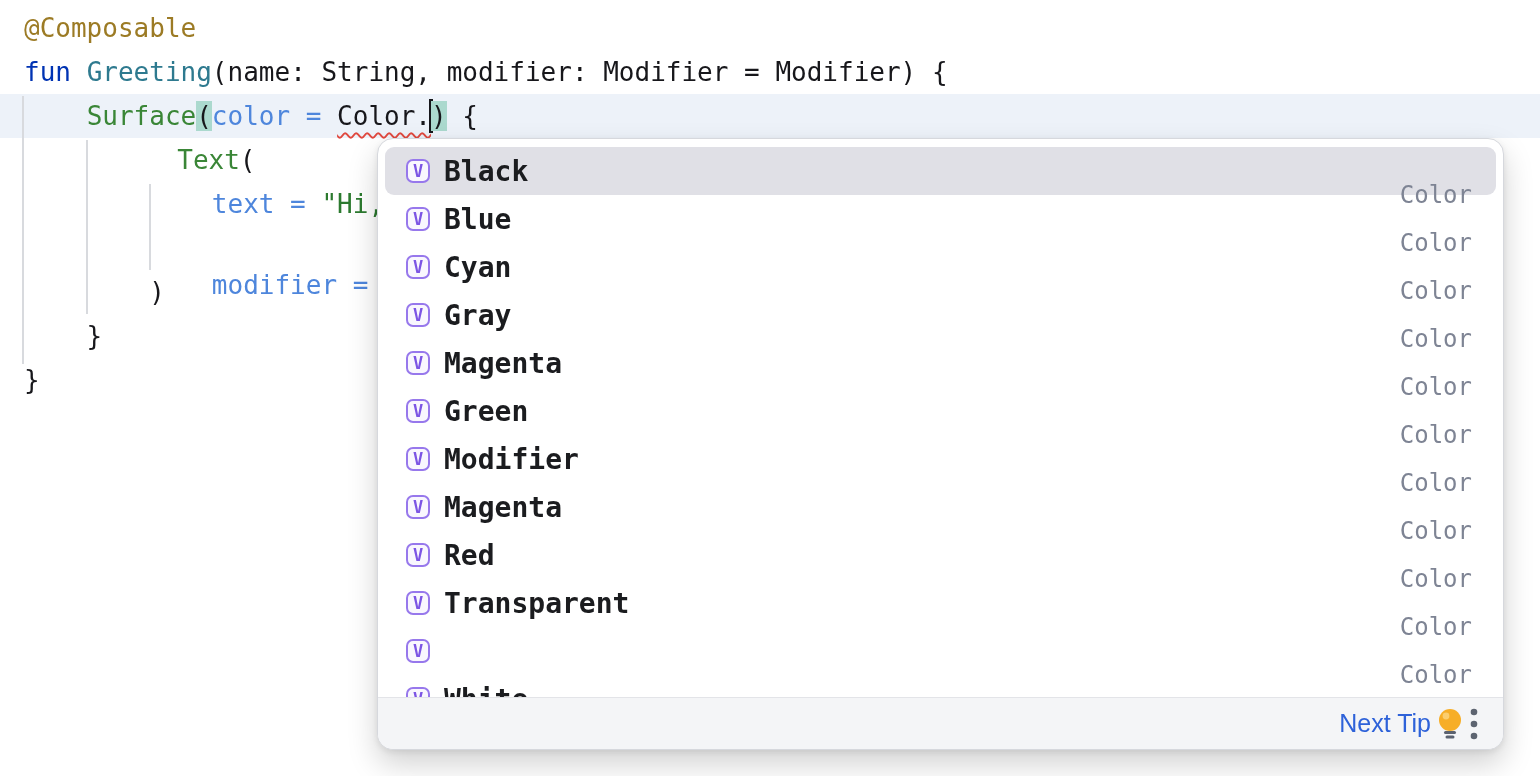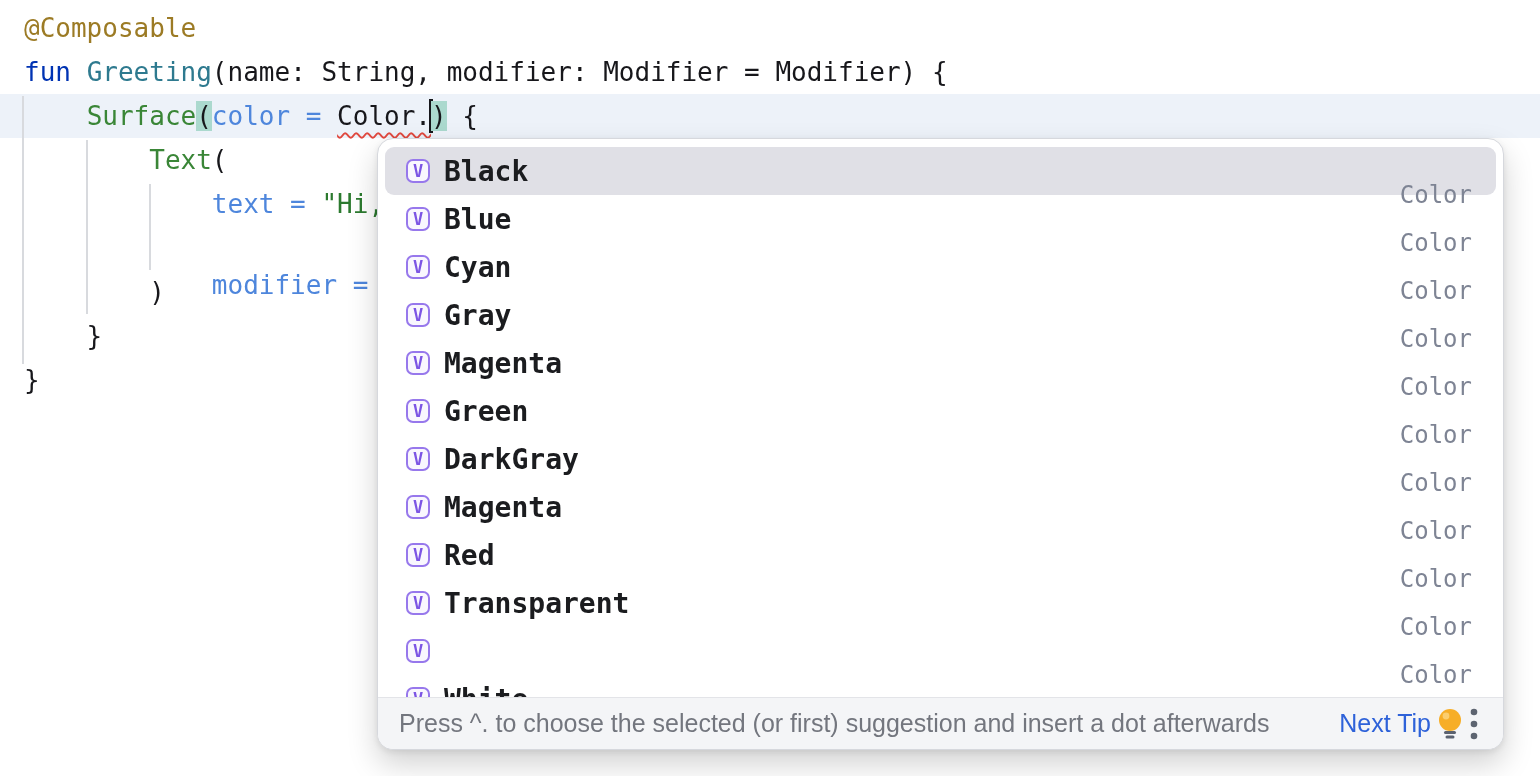--- a/index.html
+++ b/index.html
@@ -68,21 +68,21 @@
 
   <div id="editor">
     <div class="caret-line-bg"></div>
     <div id="guide-0" class="indent-guide"></div>
     <div id="guide-1" class="indent-guide"></div>
     <div id="guide-2" class="indent-guide"></div>
     <div id="code-lines">
         <div class="code-line" style="top: 6px;"><span class="seg-annotation">@Composable</span></div>
         <div class="code-line" style="top: 50px;"><span class="seg-keyword">fun</span><span class="seg-plain"> </span><span class="seg-function">Greeting</span><span class="seg-plain">(name: String, modifier: Modifier = Modifier) {</span></div>
         <div class="code-line" style="top: 94px;"><span class="seg-plain">    </span><span class="seg-composable">Surface</span><span class="seg-paren-match">(</span><span class="seg-named-arg">color = </span><span class="seg-error">Color.</span><span class="caret"></span><span class="seg-paren-match">)</span><span class="seg-plain"> {</span></div>
-        <div class="code-line" style="top: 138px;"><span class="seg-plain">        </span><span class="seg-composable">Text</span><span class="seg-plain">(</span></div>
+        <div class="code-line" style="top: 138px; padding-left: 28px;"><span class="seg-plain">        </span><span class="seg-composable">Text</span><span class="seg-plain">(</span></div>
         <div class="code-line" style="top: 182px;"><span class="seg-plain">            </span><span class="seg-named-arg">text = </span><span class="seg-string">"Hi,</span></div>
         <div class="code-line" style="top: 226px; margin-top: 37px;"><span class="seg-plain">            </span><span class="seg-named-arg">modifier = </span></div>
         <div class="code-line" style="top: 270px;"><span class="seg-plain">        )</span></div>
         <div class="code-line" style="top: 314px;"><span class="seg-plain">    }</span></div>
         <div class="code-line" style="top: 358px;"><span class="seg-plain">}</span></div>
       </div>
   </div>
 
   <div id="popup">
     <div id="popup-list">
@@ -111,21 +111,21 @@
           <span class="item-label">Magenta</span>
           <span class="item-type">Color</span>
         </div>
         <div class="item-row">
           <span class="value-icon">V</span>
           <span class="item-label">Green</span>
           <span class="item-type">Color</span>
         </div>
         <div class="item-row">
           <span class="value-icon">V</span>
-          <span class="item-label">DarkGray</span>
+          <span class="item-label">Modifier</span>
           <span class="item-type">Color</span>
         </div>
         <div class="item-row">
           <span class="value-icon">V</span>
           <span class="item-label">Magenta</span>
           <span class="item-type">Color</span>
         </div>
         <div class="item-row">
           <span class="value-icon">V</span>
           <span class="item-label">Red</span>
@@ -140,21 +140,20 @@
           <span class="value-icon">V</span>
           <span class="item-type">Color</span>
         </div>
         <div class="item-row">
           <span class="value-icon">V</span>
           <span class="item-label">White</span>
           <span class="item-type">Color</span>
         </div>
       </div>
     <div id="popup-footer">
-      <span id="footer-hint">Press ^. to choose the selected (or first) suggestion and insert a dot afterwards</span>
       <span id="footer-right">
         <span id="next-tip">Next Tip</span>
         <span class="icon-btn">
           <svg width="30" height="34" viewBox="0 0 30 34">
             <circle cx="15" cy="13" r="11" fill="#F7AE27"></circle>
             <circle cx="11" cy="9" r="3.4" fill="#FBCE6F"></circle>
             <path d="M10.5 25.5 H19.5" stroke="#5B6270" stroke-width="3" stroke-linecap="round"></path>
             <path d="M12 30 H18" stroke="#5B6270" stroke-width="3" stroke-linecap="round"></path>
           </svg>
         </span>

